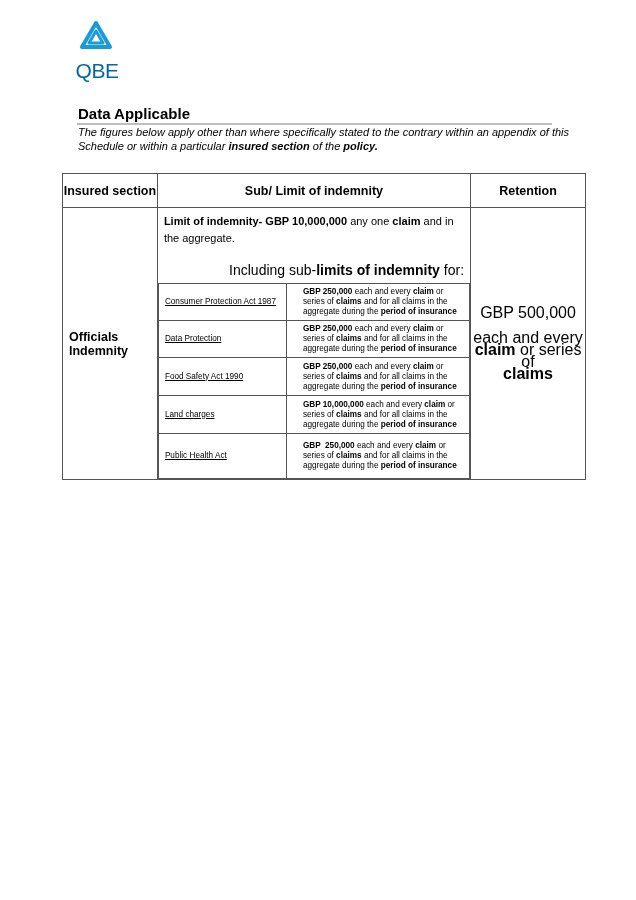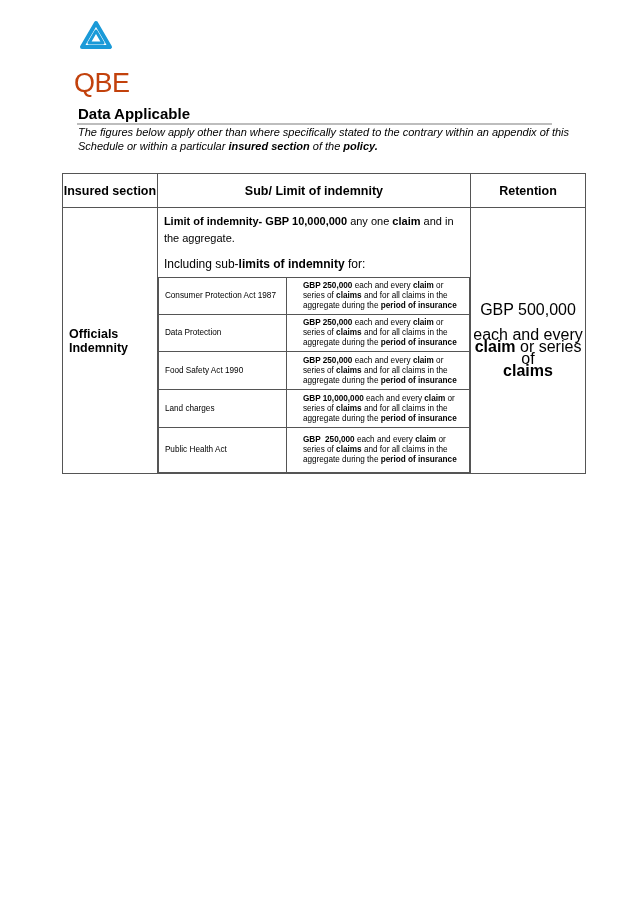--- a/index.html
+++ b/index.html
@@ -1,41 +1,41 @@
 <!DOCTYPE html>
 <html><head>
 <meta charset="utf-8">
 <style>
   html, body { margin:0; padding:0; background:#ffffff; }
   body { width:636px; height:900px; position:relative; overflow:hidden;
          font-family:"Liberation Sans", sans-serif; color:#000; }
   .logo { position:absolute; left:74px; top:20px; width:46px; height:56px; }
   .logo svg { display:block; margin-left:5px; }
-  .logo-text { position:absolute; left:0; top:48px; width:46px; text-align:center;
-               font-family:"Liberation Sans", sans-serif; font-size:27px; letter-spacing:-0.5px; color:#c2410c; }
+  .logo-text { position:absolute; left:0; top:39px; width:46px; text-align:center;
+               font-family:"Liberation Sans", sans-serif; font-size:21px; letter-spacing:-0.5px; color:#0369a1; }
   .heading { position:absolute; left:78px; top:105px; font-size:15px; font-weight:bold; }
   .rule { position:absolute; left:77px; top:123px; width:475px; height:2px; background:#bdbdbd; }
   .intro { position:absolute; left:78px; top:125px; width:520px; font-size:11px; line-height:14px;font-style:italic; }
   b { font-weight:bold; }
   table.main { position:absolute; left:62px; top:173px; width:524px; border-collapse:collapse; }
   table.main td, table.main th { border:1px solid #555; padding:0; vertical-align:middle; }
   th { font-size:12.5px; font-weight:bold; text-align:center; height:33px; line-height:14px; }
   .c1 { width:89px; }
   .c2 { width:296px; }
   .c3 { width:108px; }
   .section-cell { font-size:12.5px; font-weight:bold; padding-left:6px !important; line-height:14px; }
   .retention { text-align:center; font-size:16px; line-height:12px; }
   .retention .amt { display:block; margin-bottom:13px; }
   .limit-intro { padding:5px 6px 4px 6px !important; font-size:11px; line-height:17px; vertical-align:top !important; height:39px; }
-  .limit-intro .small { font-size:12px; display:block; margin-top:9px; }
+  .limit-intro .small { font-size:14px; display:block; margin-top:15px;text-align:right; }
   .inner { width:100%; border-collapse:collapse; }
   td.nested { padding:0 !important; border-top:1px solid #555; vertical-align:top !important; }
   .inner td { border:none; border-top:1px solid #555; font-size:8.2px; line-height:10px; vertical-align:middle; }
   .inner tr:first-child td { border-top:none; }
-  .inner td.act { width:115px; padding:0 6px; border-right:1px solid #555; }
+  .inner td.act { width:115px; padding:0 6px; border-right:1px solid #555;text-decoration:underline; }
   .inner td.desc { padding:2px 6px 2px 16px; }
   .r1 td { height:32px; } .r2 td { height:32px; } .r3 td { height:33px; } .r4 td { height:33px; } .r5 td { height:40px; }
 </style>
 </head>
 <body>
 
 <div class="logo">
   <svg width="34" height="30" viewBox="0 0 34 30">
     <g fill="none" stroke="#1a9ad8" stroke-width="4" stroke-linejoin="round">
       <path d="M17 3 L31 27 L3 27 Z"></path>

